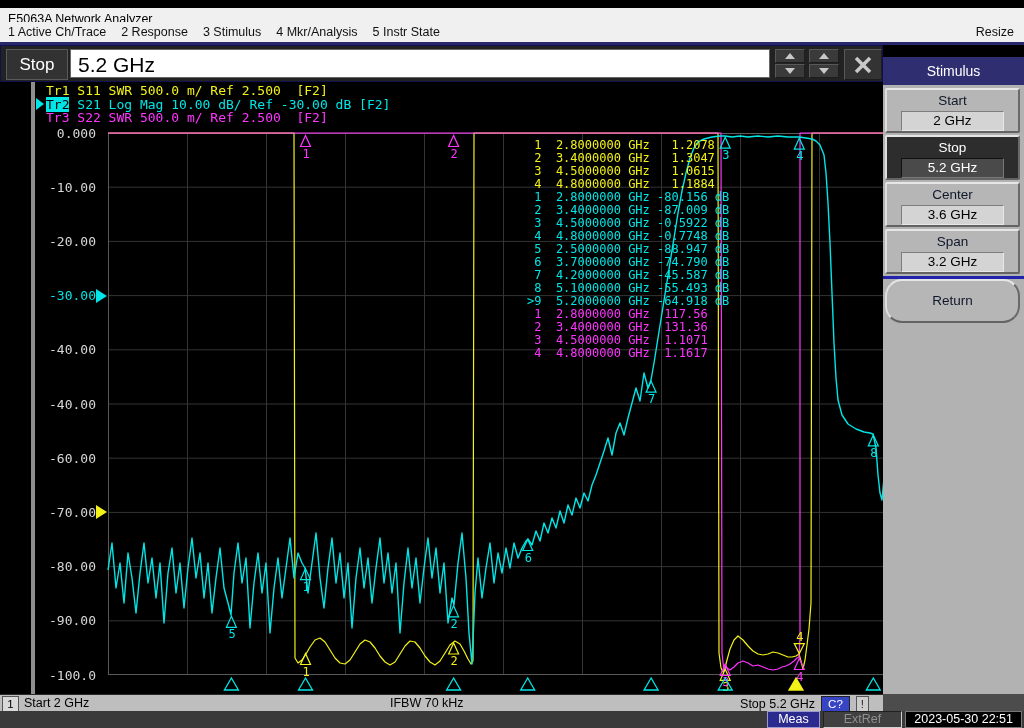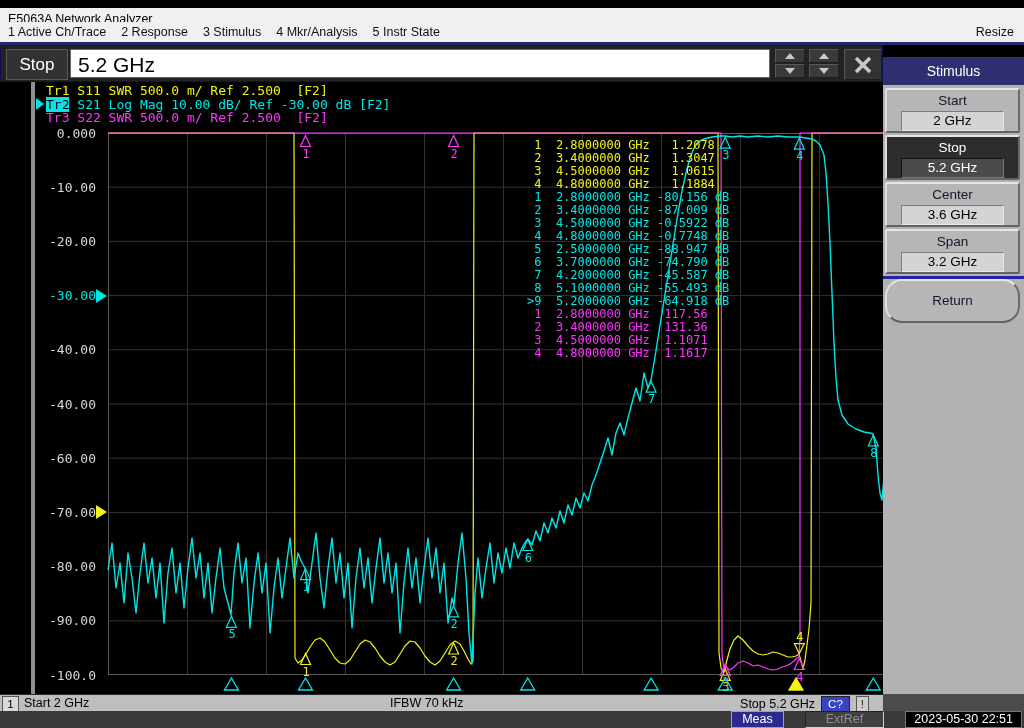--- a/index.html
+++ b/index.html
@@ -46,21 +46,21 @@
   .sk-sep{position:absolute;left:0;width:141px;height:3px;background:#2222aa;}
   .sk-bottom{position:absolute;left:883px;top:694px;width:141px;height:17px;background:#4c4c4c;}
   
   .channelbar{position:absolute;left:0;top:694px;width:883px;height:17px;background:#bebebe;border-top:1px solid #2a2a2a;box-sizing:border-box;font-size:12.5px;color:#000;}
   .ch-num{position:absolute;left:2px;top:1px;width:15px;height:14px;background:#d9d9d9;border:1px solid #555;text-align:center;line-height:14px;font-size:11.5px;}
   .ch-start{position:absolute;left:24px;top:1px;}
   .ch-ifbw{position:absolute;left:390px;top:1px;}
   .ch-right{position:absolute;right:14px;top:1px;display:flex;gap:6px;align-items:center;}
   .badge-c{background:#3745c4;color:#fff;font-size:11.5px;padding:0 6px;height:14px;line-height:14px;border:1px solid #222;}
   .badge-a{background:#cdcdcd;color:#222;font-size:11.5px;padding:0 4px;height:14px;line-height:14px;border:1px solid #555;}
-  .statusbar{position:absolute;left:0;top:711px;width:1024px;height:17px;background:#3a3a3a;display:flex;justify-content:flex-end;align-items:center;gap:21px;font-size:12.5px;padding-right:2px;box-sizing:border-box;}
+  .statusbar{position:absolute;left:0;top:711px;width:1024px;height:17px;background:#3a3a3a;display:flex;justify-content:flex-end;align-items:center;gap:3px;font-size:12.5px;padding-right:2px;box-sizing:border-box;}
   .st-meas{background:#2b2b8f;color:#fff;padding:0 10px;height:15px;line-height:15px;border:1px solid #9a9ad0;}
   .st-extref{background:#404040;color:#8f8f8f;padding:0 20px;height:15px;line-height:15px;border:1px solid #d0d0d0;border-top-color:#202020;border-left-color:#202020;}
   .st-date{background:#000;color:#fff;padding:0 8px;height:15px;line-height:15px;border:1px solid #777;}
 </style>
 </head>
 <body>
 
 <div class="app">
 
   <div class="titlebar">

